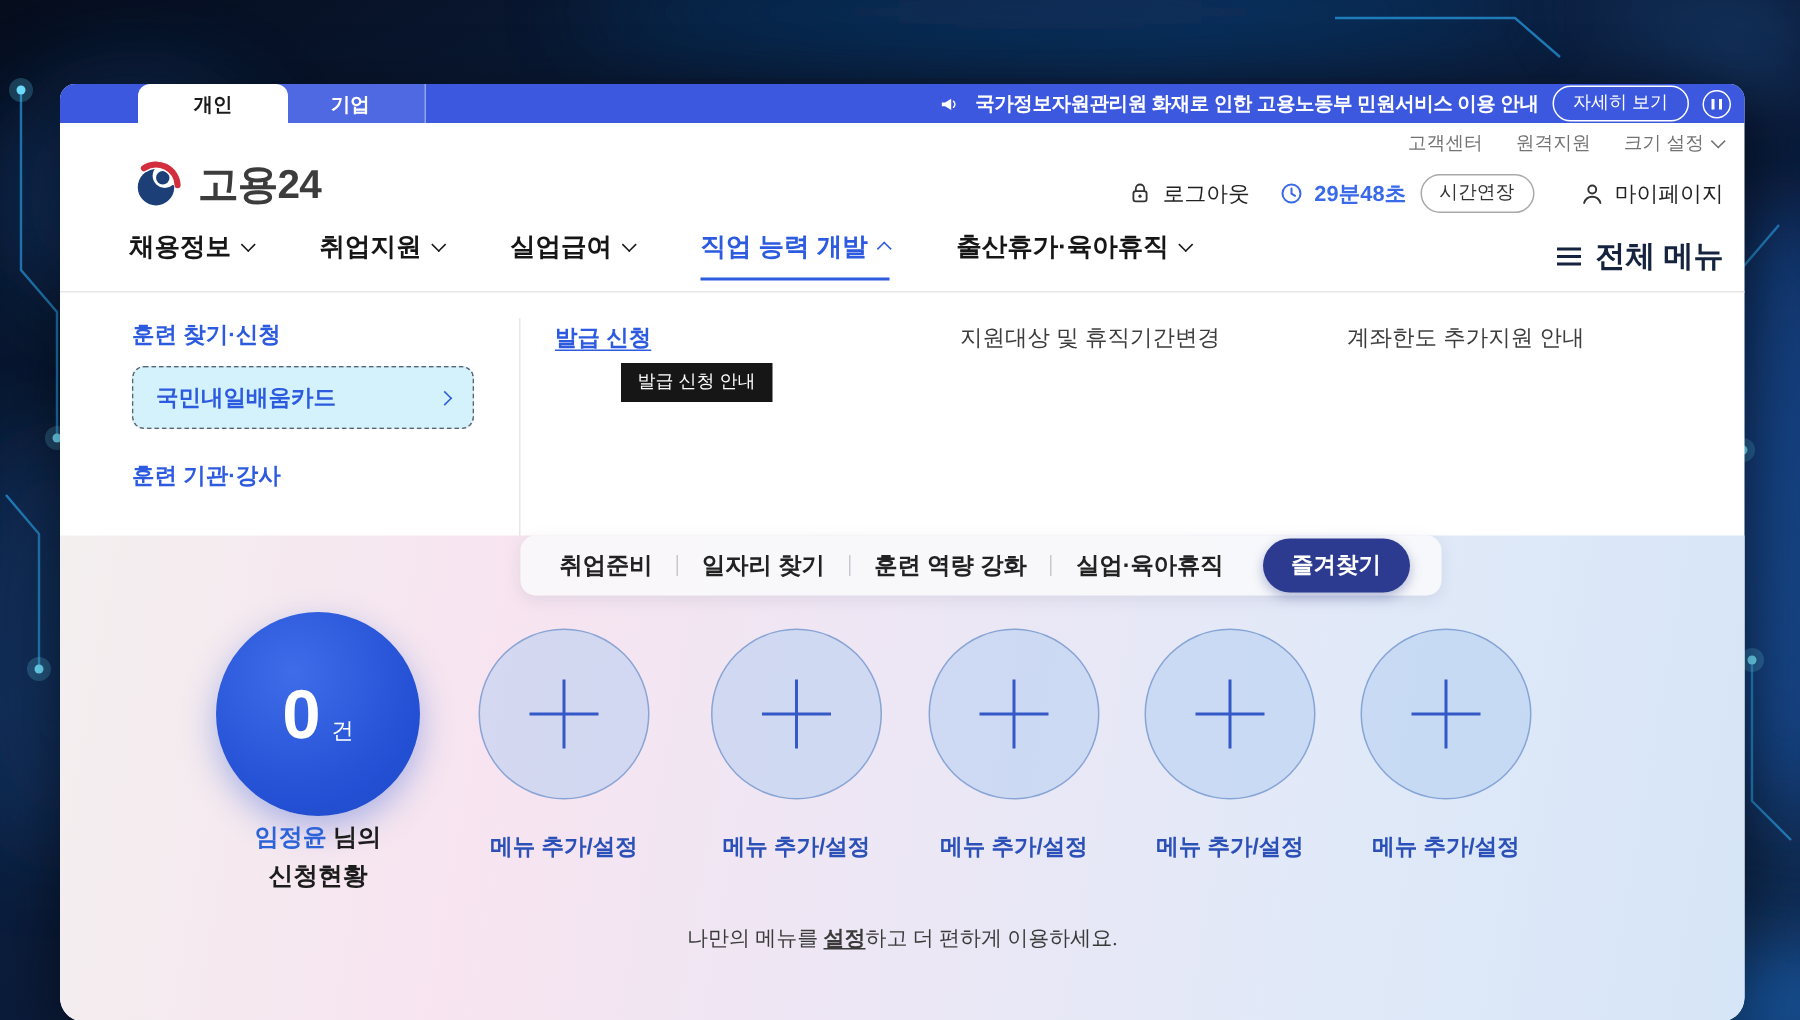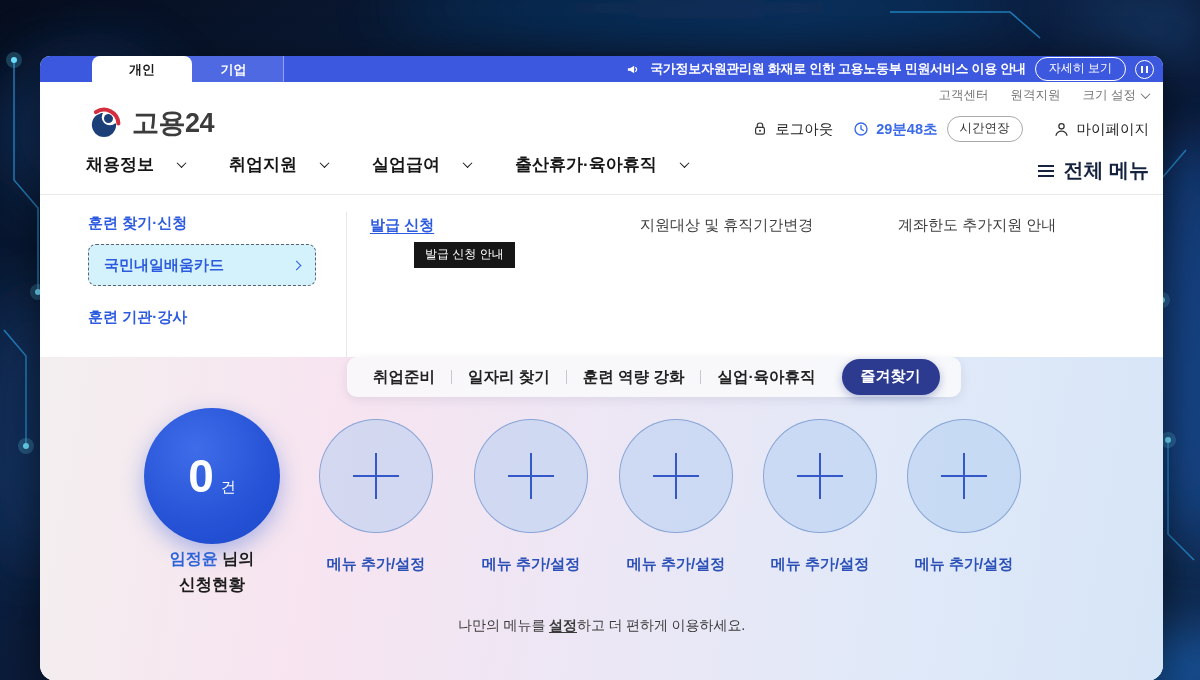--- a/index.html
+++ b/index.html
@@ -54,21 +54,21 @@
   
   .logo { position:absolute; left:46px; top:49px; display:flex; align-items:flex-end; gap:10px; }
   .logo-text { font-size:27px; font-weight:700; color:#3c3c3c; letter-spacing:-.5px; }
   .account { position:absolute; top:60px; right:14px; height:26px; display:flex; align-items:center; font-size:14.5px; color:#222; }
   .acc-group { display:flex; align-items:center; gap:7px; cursor:pointer; }
   .timer { color:#3a6ae8; font-weight:700; font-size:14.5px; }
   .extend-btn { border:1px solid #a9a9a9; background:#fff; border-radius:13px; padding:3px 12px 4px; font-size:12.5px; color:#333; cursor:pointer; }
 
   
   .nav { position:absolute; left:46px; top:97px; display:flex; gap:44px; }
-  .nav-item { display:flex; align-items:center; gap:24px; font-size:17px; font-weight:700; color:#161616; padding-bottom:11px; cursor:pointer; }
+  .nav-item { display:flex; align-items:center; gap:8px; font-size:17px; font-weight:700; color:#161616; padding-bottom:11px; cursor:pointer; }
   .nav-item.active { color:#2d5be0; border-bottom:2.5px solid #2d5be0; padding-bottom:8.5px; }
   .allmenu { position:absolute; right:14px; top:101px; display:flex; align-items:center; gap:9px; font-size:20px; font-weight:700; color:#15233f; cursor:pointer; }
   .burger { display:flex; flex-direction:column; gap:3px; }
   .burger i { display:block; width:16px; height:2px; background:#15233f; }
   .hr1 { position:absolute; left:0; right:0; top:138px; border-top:1px solid #e7e7ea; }
 
   
   .side-link { position:absolute; left:48px; font-size:15px; font-weight:600; color:#2d5be0; cursor:pointer; }
   .side-hl {
     position:absolute; left:48px; top:188px; width:228px; height:42px;
@@ -272,20 +272,24 @@
         <span class="chv down"></span>
     </span>
     <span class="nav-item">
       <span>취업지원</span>
         <span class="chv down"></span>
     </span>
     <span class="nav-item">
       <span>실업급여</span>
         <span class="chv down"></span>
     </span>
+    <span class="nav-item active">
+      <span>직업 능력 개발</span>
+        <span class="chv up"></span>
+    </span>
     <span class="nav-item">
       <span>출산휴가·육아휴직</span>
         <span class="chv down"></span>
     </span>
   </div>
   <div class="allmenu">
     <span class="burger">
         <i></i>
         <i></i>
         <i></i>

